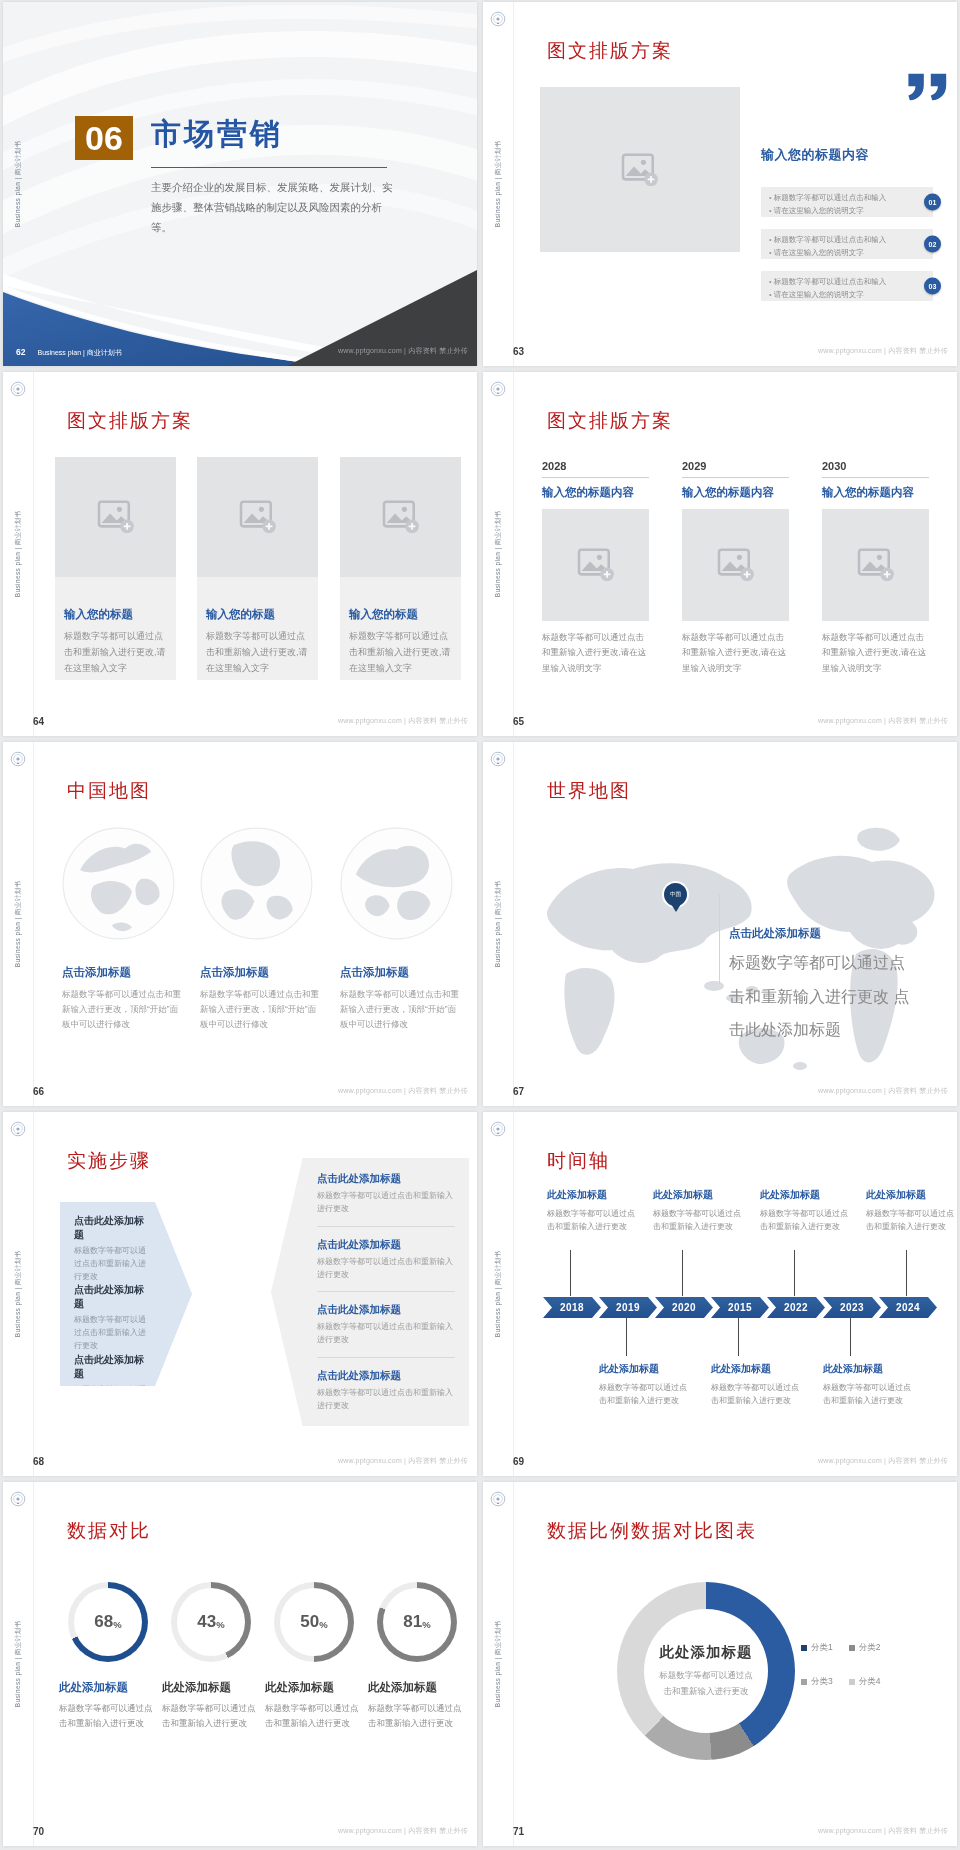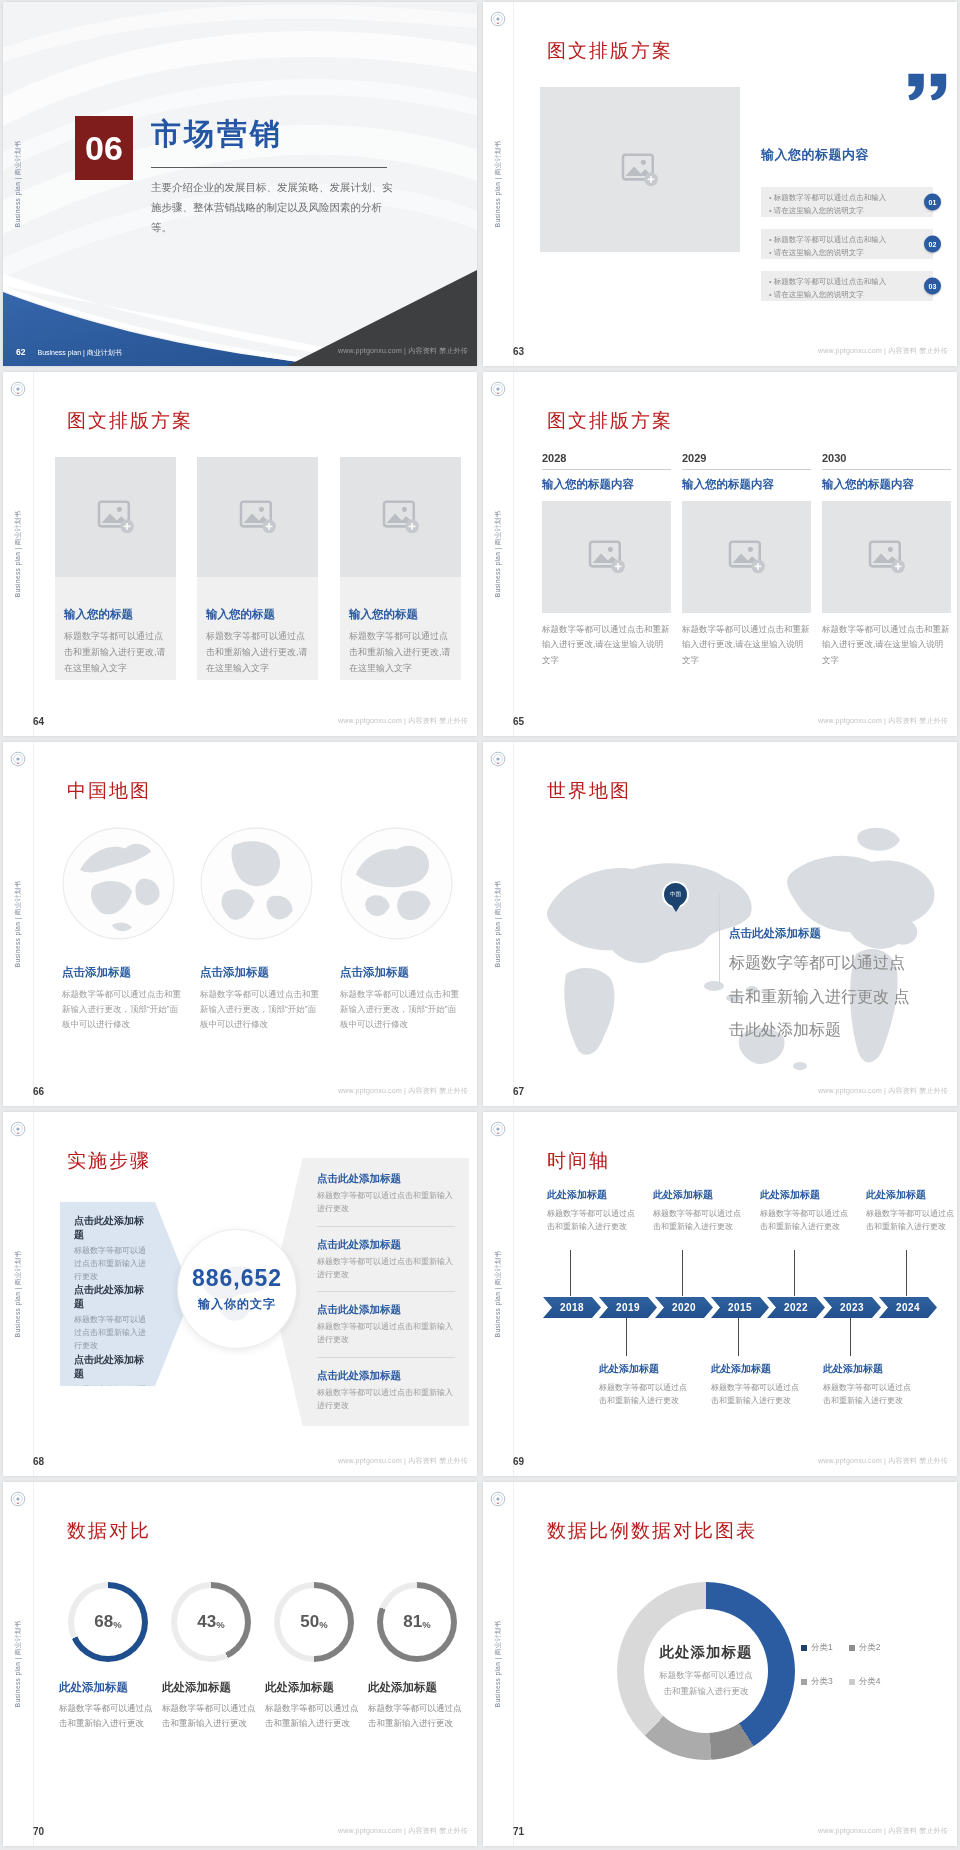--- a/index.html
+++ b/index.html
@@ -13,21 +13,21 @@
          white-space:nowrap;font-size:6.5px;color:#76818f;letter-spacing:.4px;}
   .pagenum{position:absolute;left:30px;bottom:9px;font-size:10px;font-weight:bold;color:#3c3c3c;}
   .brand{position:absolute;right:9px;bottom:10px;font-size:7px;color:#c3c3c3;letter-spacing:.2px;}
   .stitle{position:absolute;top:24px;left:52px;margin:12px;font-size:19px;font-weight:normal;color:#b91c1c;letter-spacing:2px;}
   
   .ph{background:#e3e4e6;display:flex;align-items:center;justify-content:center;}
   .imgicon{width:38px;height:34px;opacity:.85;}
   
   .cover{background:#f3f4f6;}
   .cover-waves{position:absolute;inset:0;width:100%;height:100%;}
-  .cover-numbox{position:absolute;left:72px;top:114px;width:58px;height:64px;background:#7f1d1d;color:#fff;
+  .cover-numbox{position:absolute;left:72px;top:114px;width:58px;height:44px;background:#a16207;color:#fff;
      font-size:34px;font-weight:bold;display:flex;align-items:center;justify-content:center;}
   .cover-title{position:absolute;left:148px;top:112px;font-size:30px;font-weight:bold;color:#2456a4;letter-spacing:3px;}
   .cover-rule{position:absolute;left:148px;top:165px;width:236px;height:1px;background:#5a5a5a;}
   .cover-desc{position:absolute;left:148px;top:176px;width:245px;font-size:10.5px;line-height:1.9;color:#6d6d6d;}
   .cover-bottom{position:absolute;left:0;bottom:0;width:100%;height:120px;}
   .cover-dark{position:absolute;right:0;bottom:0;width:190px;height:96px;background:#3e3f41;
      clip-path:polygon(100% 0,100% 100%,0 100%);}
   .cover-footer{position:absolute;left:13px;bottom:8px;color:#fff;font-size:7px;z-index:3;}
   .cover-footer b{font-size:8.5px;margin-right:12px;}
   .brand-dark{color:#9b9ea1;z-index:3;}
@@ -45,21 +45,21 @@
   .badge{position:absolute;right:-8px;top:50%;transform:translateY(-50%);width:17px;height:17px;border-radius:50%;
      background:#2b5ba1;color:#fff;font-size:7px;font-weight:bold;display:flex;align-items:center;justify-content:center;
      box-shadow:0 1px 2px rgba(0,0,0,.25);}
   
   .card64{position:absolute;top:85px;width:121px;height:223px;background:#f0f0f1;}
   .card64-img{height:120px;background:#e2e3e5;display:flex;align-items:center;justify-content:center;}
   .card64-body{padding:10px 9px;}
   .card64-t{font-size:11.5px;font-weight:bold;color:#2b5ba1;margin-bottom:6px;margin-top:20px;}
   .card64-d{font-size:9px;color:#8f8f8f;line-height:1.8;}
   
-  .col65{position:absolute;top:80px;width:129px;}
+  .col65{position:absolute;top:88px;width:107px;}
   .year{font-size:11px;font-weight:bold;color:#3f3f3f;}
   .yline{height:1px;background:#cfcfcf;margin:5px 0 7px 0;}
   .col65-h{font-size:11.5px;font-weight:bold;color:#2b5ba1;}
   .col65-img{margin-top:9px;height:112px;background:#e3e4e6;display:flex;align-items:center;justify-content:center;}
   .col65-d{margin-top:9px;font-size:8.5px;color:#8f8f8f;line-height:1.8;}
   
   .col66{position:absolute;top:85px;width:120px;}
   .globe{width:113px;height:113px;display:block;}
   .col66-t{margin-top:25px;font-size:11.5px;font-weight:bold;color:#2b5ba1;}
   .col66-d{margin-top:7px;font-size:8.5px;color:#9a9a9a;line-height:1.75;}
@@ -451,30 +451,20 @@
       <div>
           <div class="ri-t">点击此处添加标题</div>
           <div class="ri-d">标题数字等都可以通过点击和重新输入进行更改</div>
         </div>
       <div class="rsep"></div>
       <div>
           <div class="ri-t">点击此处添加标题</div>
           <div class="ri-d">标题数字等都可以通过点击和重新输入进行更改</div>
         </div>
     </div>
-    <div class="circle68">
-      <svg viewBox="0 0 90 90">
-          <g fill="#e3e7ec">
-            <path d="M10,40 C20,25 45,18 60,25 C72,22 82,30 80,40 C70,50 50,48 40,54 C28,58 14,52 10,40 Z"></path>
-            <path d="M30,62 C40,56 54,58 58,66 C54,76 42,80 34,74 C28,69 27,65 30,62 Z"></path>
-          </g>
-        </svg>
-      <div class="num68">886,652</div>
-      <div class="numlab68">输入你的文字</div>
-    </div>
   </section>
 
   <section class="slide">
     <div class="sidebar">
       <svg class="logo" viewBox="0 0 20 20">
           <circle cx="10" cy="10" r="8.5" fill="#fff" stroke="#9fb0c7"></circle>
           <circle cx="10" cy="10" r="5.5" fill="none" stroke="#c6d2e2"></circle>
           <circle cx="10" cy="10" r="2" fill="#41639b" opacity=".55"></circle>
           <circle cx="10" cy="15.2" r="0.9" fill="#c0504d"></circle>
         </svg>

